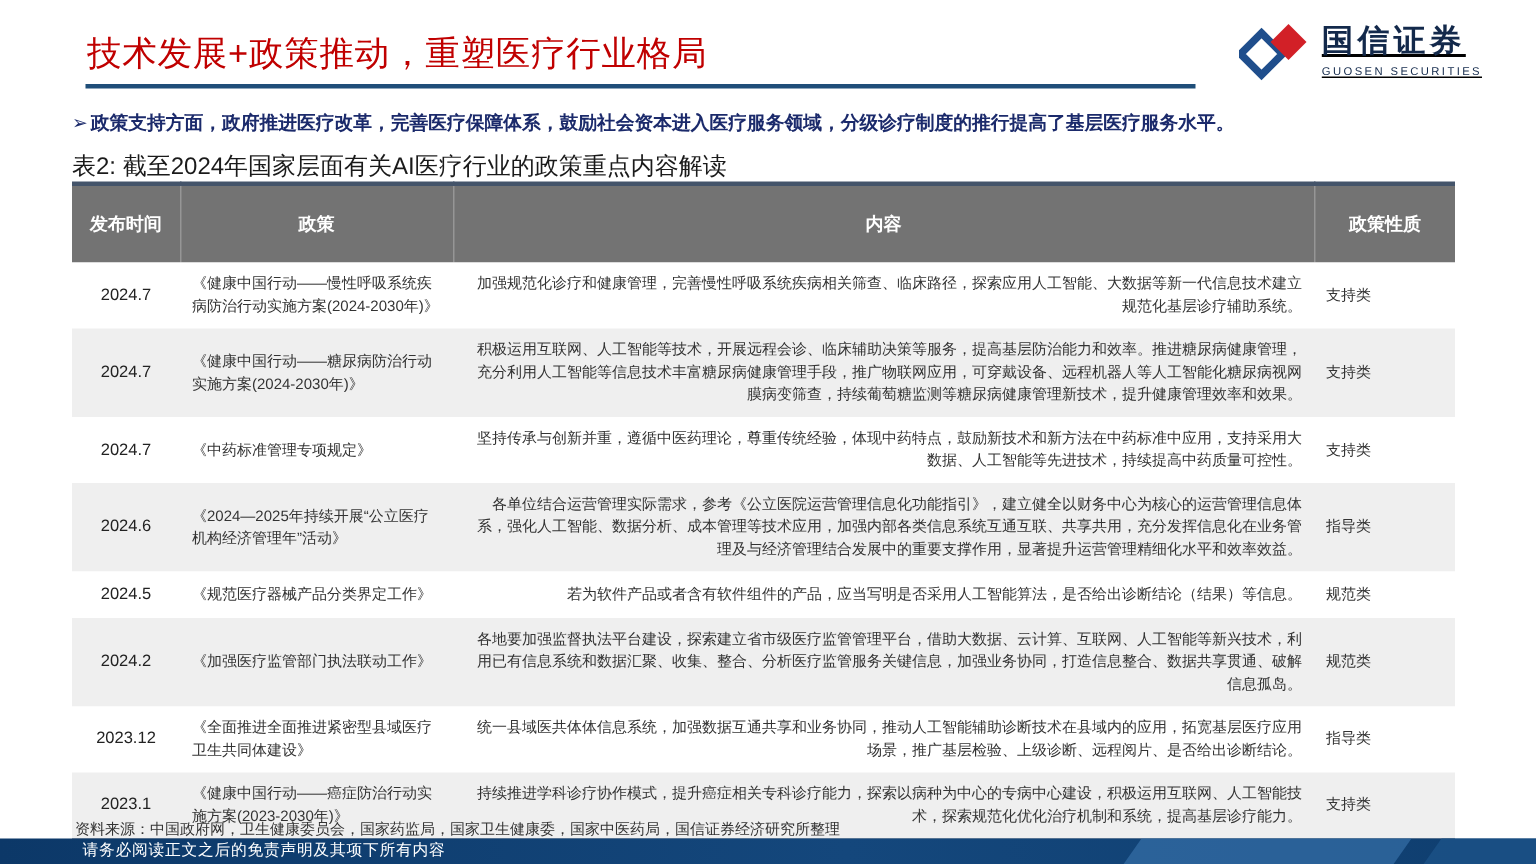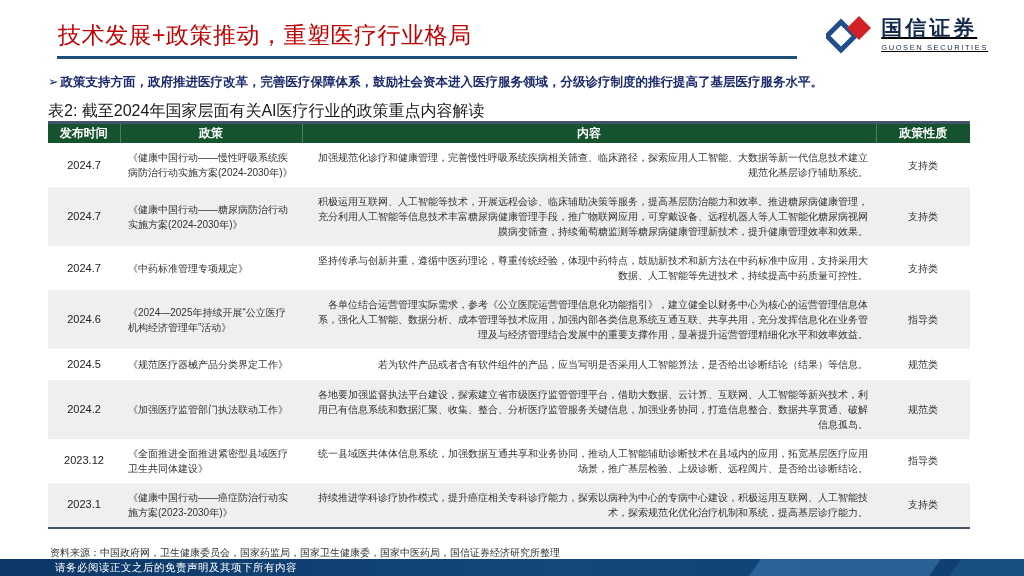--- a/index.html
+++ b/index.html
@@ -38,35 +38,35 @@
   .table-caption{
     position:absolute;left:48px;top:101px;
     font-size:16px;color:#1a1a1a;
   }
   .policy-table{
     position:absolute;left:48px;top:121px;width:922px;
     border-collapse:collapse;table-layout:fixed;
     border-top:3px solid #44546A;border-bottom:2px solid #44546A;
   }
   .policy-table th{
-    background:#14532d;color:#ffffff;font-size:12px;font-weight:bold;
-    padding:1px 4px;text-align:center;
+    background:#737373;color:#ffffff;font-size:12px;font-weight:bold;
+    padding:17px 4px;text-align:center;
     border-left:1px solid rgba(255,255,255,.25);
   }
   .policy-table th:first-child{border-left:none;}
   .policy-table td{
     font-size:10px;color:#333333;line-height:1.5;
     padding:7px 8px;vertical-align:middle;
   }
   .policy-table tbody tr:nth-child(even){background:#EFEFEF;}
   .policy-table tbody tr:nth-child(odd){background:#FFFFFF;}
   td.c-date{ text-align:center;font-size:11px;color:#222;}
   td.c-policy{text-align:left;}
   td.c-content{text-align:right;}
-  td.c-nature{text-align:center;}
+  td.c-nature{text-align:left;}
 
   
   .source-note{
     position:absolute;left:50px;top:546px;font-size:10px;color:#333;
   }
   .disclaimer-bar{
     position:absolute;left:0;bottom:0;width:1024px;height:17px;
     background:linear-gradient(90deg,#0C3868 0%,#14477C 55%,#0F3E6F 100%);
     overflow:hidden;
   }

